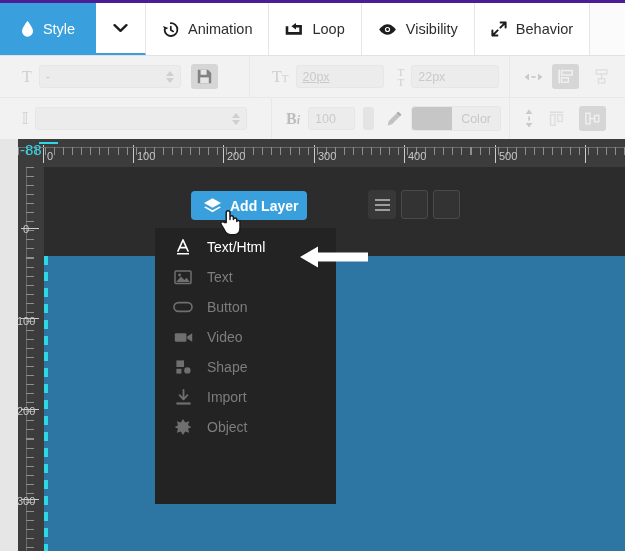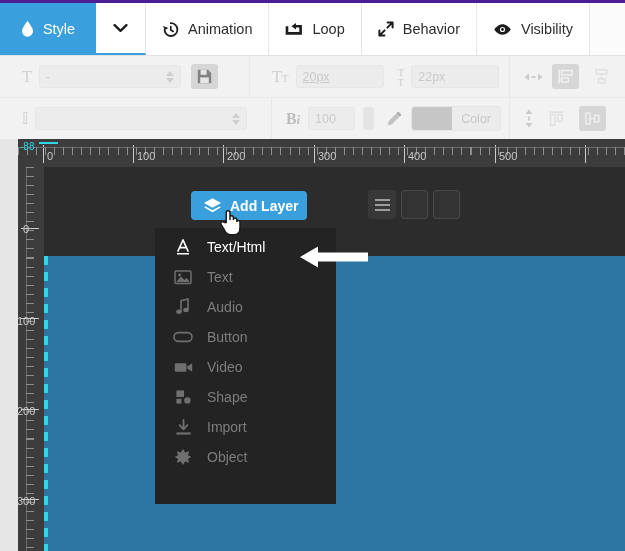--- a/index.html
+++ b/index.html
@@ -180,21 +180,21 @@
   }
   .rv-label {
     position: absolute;
     color: #c9c9c9;
     font-size: 11px;
   }
   .neg-badge {
     position: absolute;
     left: 20px; top: 141px;
     color: #2fd6e8;
-    font-size: 10px;
+    font-size: 15px;
     z-index: 40;
   }
   .neg-line {
     position: absolute;
     left: 39px; top: 142px;
     width: 19px; height: 2px;
     background: #2fd6e8;
     z-index: 40;
   }
 
@@ -362,37 +362,37 @@
         <svg width="18" height="15" viewBox="0 0 18 15">
           <path d="M2 4.2 L2 11.4 L15.6 11.4 L15.6 4.2 L9.6 4.2" stroke="#1d1d1d" stroke-width="2.6" fill="none"></path>
           <path d="M11 1 L11 7.4 L6.4 4.2 Z" fill="#1d1d1d"></path>
         </svg>
       </span>
       <span class="tab-label">Loop</span>
     </div>
 
     <div class="tab">
       <span class="ico">
-        <svg width="16" height="16" viewBox="0 0 16 16">
-          <path d="M14.6 1.4 L9.4 6.6 M14.6 1.4 L9.6 1.4 M14.6 1.4 L14.6 6.4" stroke="#1d1d1d" stroke-width="2" fill="none" stroke-linecap="round"></path>
-          <path d="M1.4 14.6 L6.6 9.4 M1.4 14.6 L6.4 14.6 M1.4 14.6 L1.4 9.6" stroke="#1d1d1d" stroke-width="2" fill="none" stroke-linecap="round"></path>
-        </svg>
-      </span>
-      <span class="tab-label">Behavior</span>
-    </div>
-
-    <div class="tab">
-      <span class="ico">
         <svg width="19" height="13" viewBox="0 0 19 13">
           <path d="M9.5 1.2 C4.6 1.2 1.2 6.5 1.2 6.5 C1.2 6.5 4.6 11.8 9.5 11.8 C14.4 11.8 17.8 6.5 17.8 6.5 C17.8 6.5 14.4 1.2 9.5 1.2 Z" fill="#1d1d1d"></path>
           <circle cx="9.5" cy="6.5" r="2.6" fill="#ffffff"></circle>
           <circle cx="9.5" cy="6.5" r="1.4" fill="#1d1d1d"></circle>
         </svg>
       </span>
       <span class="tab-label">Visibility</span>
+    </div>
+
+    <div class="tab">
+      <span class="ico">
+        <svg width="16" height="16" viewBox="0 0 16 16">
+          <path d="M14.6 1.4 L9.4 6.6 M14.6 1.4 L9.6 1.4 M14.6 1.4 L14.6 6.4" stroke="#1d1d1d" stroke-width="2" fill="none" stroke-linecap="round"></path>
+          <path d="M1.4 14.6 L6.6 9.4 M1.4 14.6 L6.4 14.6 M1.4 14.6 L1.4 9.6" stroke="#1d1d1d" stroke-width="2" fill="none" stroke-linecap="round"></path>
+        </svg>
+      </span>
+      <span class="tab-label">Behavior</span>
     </div>
   </div>
 
   <div class="toolbar">
 
     <div class="trow r1">
       <div class="tgroup" style="width:250px;">
         <span class="tlabel-ico">T</span>
         <div class="tinput" style="width:142px;">
           <span>-</span>
@@ -598,30 +598,20 @@
       <span class="menu-ico">
         <svg width="18" height="16" viewBox="0 0 18 16">
           <rect x="1" y="2" width="16" height="12.4" rx="1" fill="none" stroke="currentColor" stroke-width="1.5"></rect>
           <circle cx="5.6" cy="6" r="1.4" fill="currentColor"></circle>
           <path d="M2.2 13 L7 7.6 L10.4 11 L12.6 8.8 L15.8 13 Z" fill="currentColor"></path>
         </svg>
       </span>
       <span>Text</span>
     </div>
 
-    <div class="menu-item">
-      <span class="menu-ico">
-        <svg width="16" height="18" viewBox="0 0 16 18">
-          <path d="M6 13.4 L6 2.6 L13 1 L13 11.6" stroke="currentColor" stroke-width="1.6" fill="none"></path>
-          <ellipse cx="4" cy="13.8" rx="2.8" ry="2.2" fill="currentColor"></ellipse>
-          <ellipse cx="11" cy="12" rx="2.8" ry="2.2" fill="currentColor"></ellipse>
-        </svg>
-      </span>
-      <span>Audio</span>
-    </div>
 
     <div class="menu-item">
       <span class="menu-ico">
         <svg width="20" height="12" viewBox="0 0 20 12">
           <rect x="1" y="1.6" width="18" height="8.8" rx="4.4" fill="none" stroke="currentColor" stroke-width="1.6"></rect>
         </svg>
       </span>
       <span>Button</span>
     </div>
 

